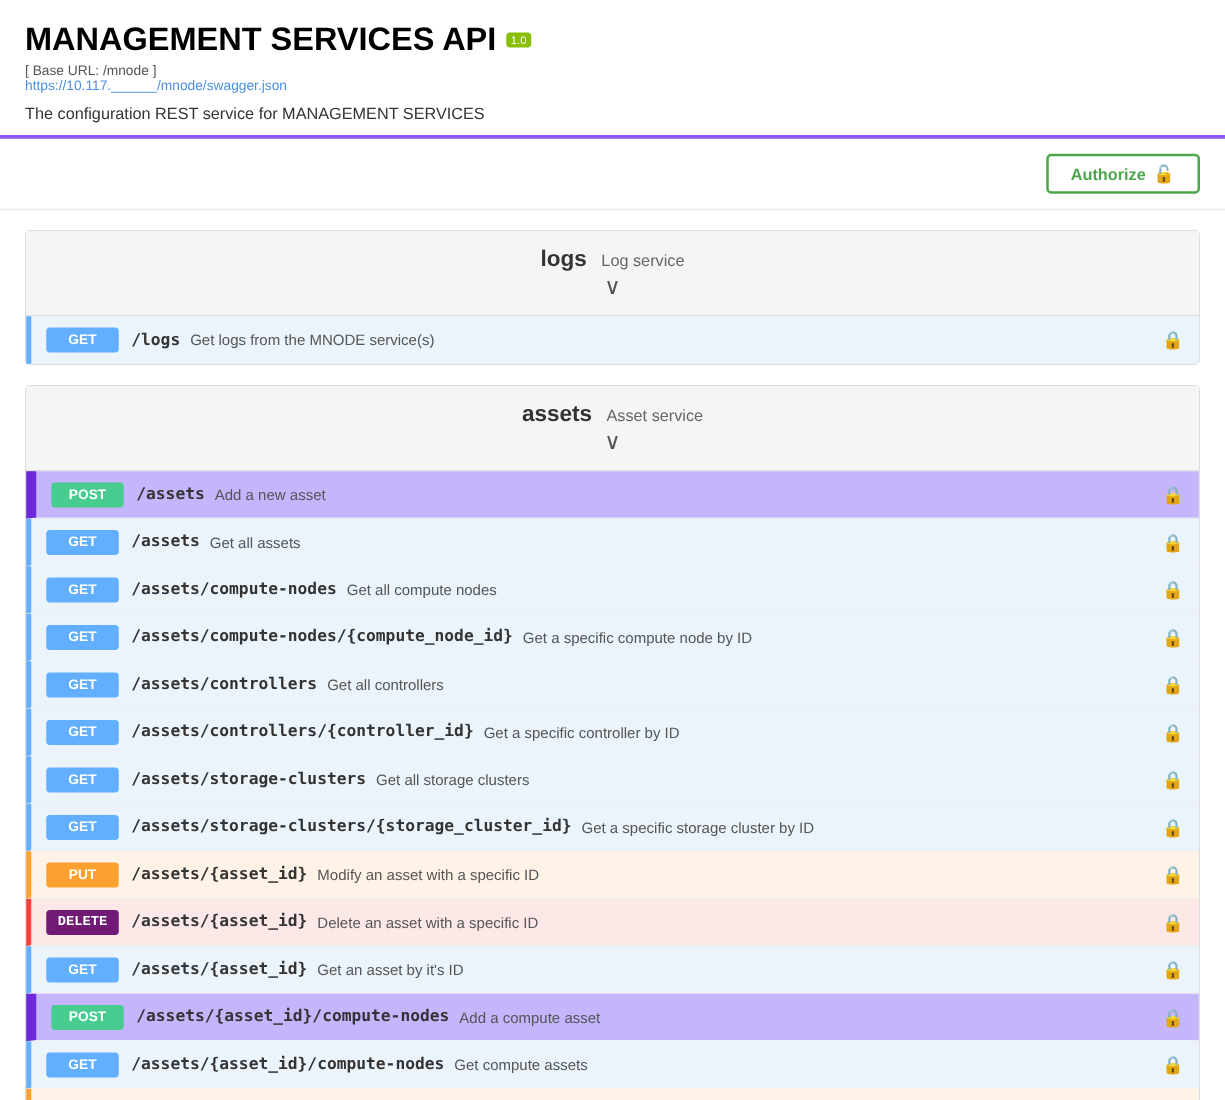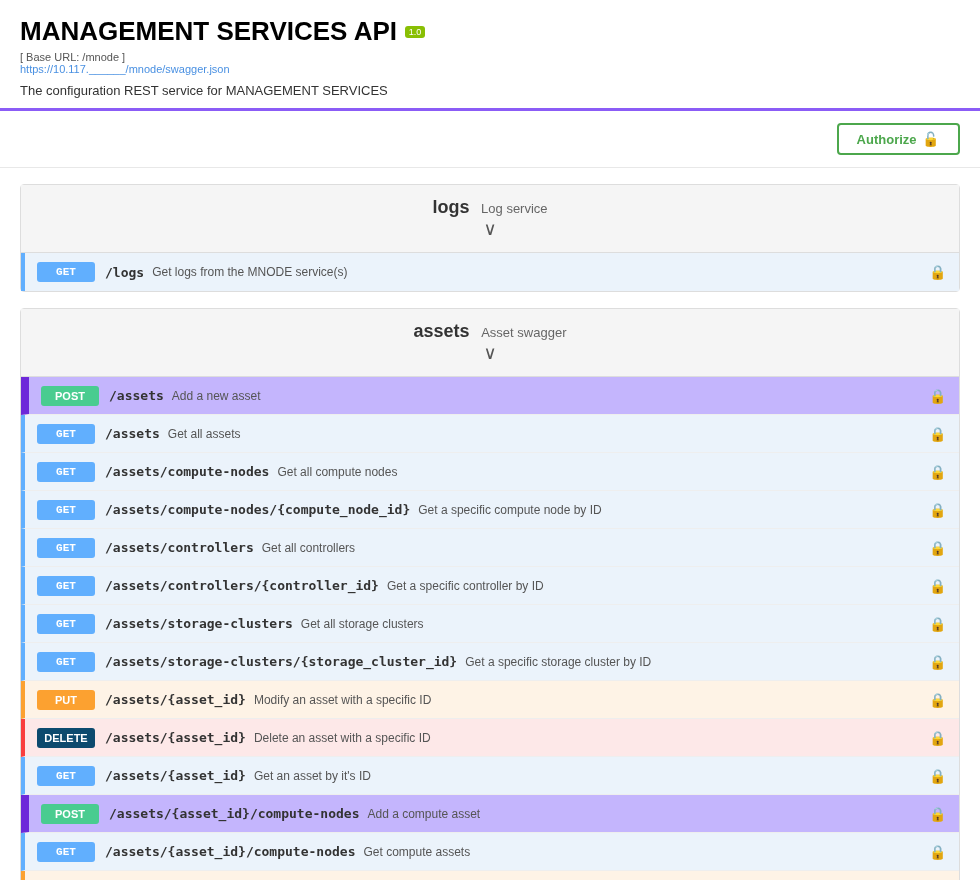--- a/index.html
+++ b/index.html
@@ -25,24 +25,24 @@
     .chevron { font-size: 18px; color: #555; }
 
     .endpoint { display: flex; align-items: center; padding: 6px 12px; border-bottom: 1px solid #eee; min-height: 38px; }
     .endpoint:last-child { border-bottom: none; }
     .endpoint.get { background: #ebf3fb; border-left: 4px solid #61affe; }
     .endpoint.post { background: #c4b5fd; border-left: 8px solid #6d28d9; }
     .endpoint.put { background: #fef3e6; border-left: 4px solid #fca130; }
     .endpoint.delete { background: #fde8e8; border-left: 4px solid #f93e3e; }
 
     .method-badge { display: inline-block; min-width: 58px; padding: 4px 6px; text-align: center; font-size: 11px; font-weight: bold; color: #fff; border-radius: 3px; margin-right: 10px; flex-shrink: 0; }
-    .method-badge.get { background: #61affe; font-family: Liberation Mono, monospace; }
+    .method-badge.get { background: #61affe; }
     .method-badge.post { background: #49cc90; }
     .method-badge.put { background: #fca130; }
-    .method-badge.delete { background: #0c4a6e; }
+    .method-badge.delete { background: #701a75; font-family: Liberation Mono, monospace; }
 
     .endpoint-path { font-size: 13px; font-weight: bold; color: #333; font-family: monospace; }
     .endpoint-desc { font-size: 12px; color: #555; margin-left: 8px; }
     .endpoint-lock { margin-left: auto; font-size: 14px; color: #555; flex-shrink: 0; }
 
     .section-last { margin-bottom: 16px; }
   </style>
 </head>
 <body>
 
@@ -80,21 +80,21 @@
       <span class="method-badge get">GET</span>
       <span class="endpoint-path">/logs</span>
       <span class="endpoint-desc">Get logs from the MNODE service(s)</span>
       <span class="endpoint-lock">🔒</span>
     </div>
     </div>
     <div class="section section-last">
       <div class="section-header">
     <div>
       <span class="section-title">assets</span>
-      <span class="section-subtitle">Asset swagger</span>
+      <span class="section-subtitle">Asset service</span>
     </div>
     <span class="chevron">∨</span>
   </div>
       <div class="endpoint post">
       <span class="method-badge post">POST</span>
       <span class="endpoint-path">/assets</span>
       <span class="endpoint-desc">Add a new asset</span>
       <span class="endpoint-lock">🔒</span>
     </div>
       <div class="endpoint get">

